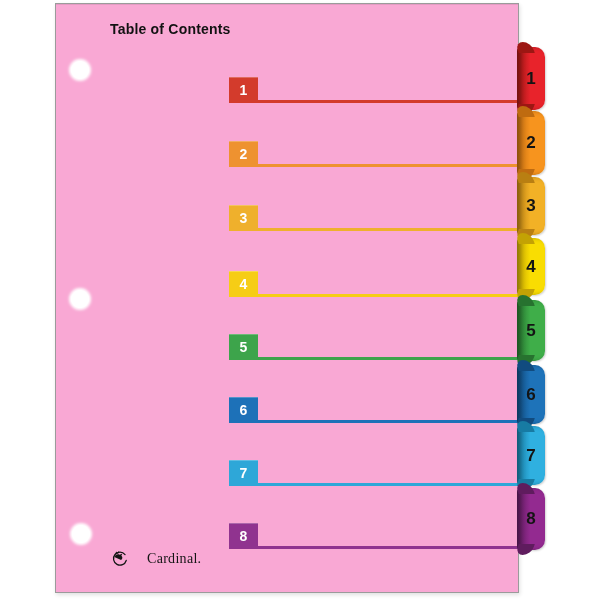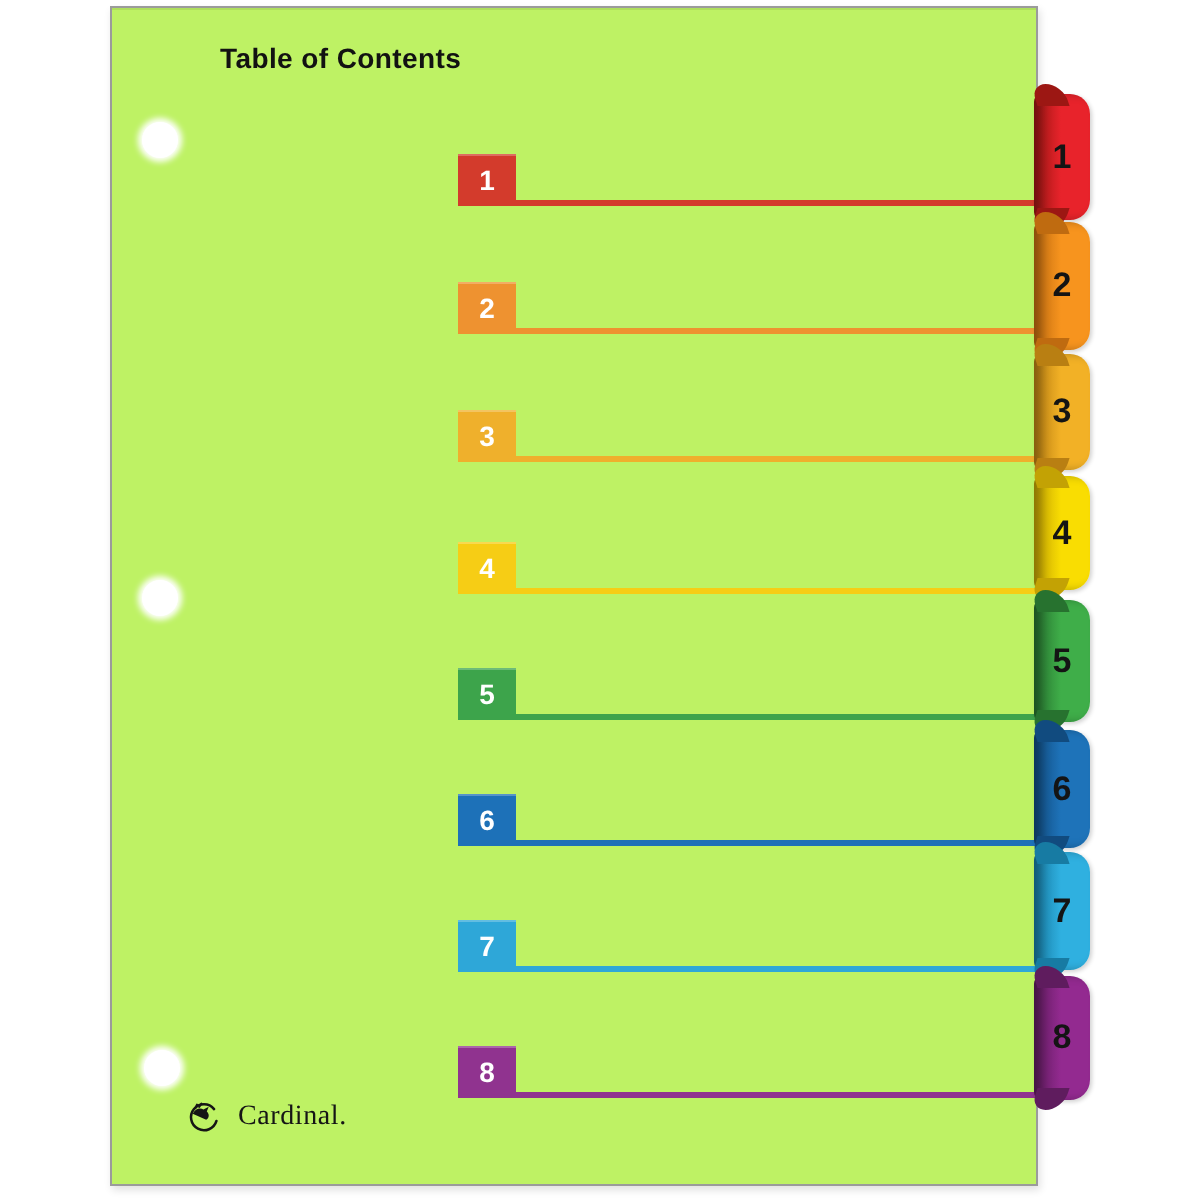--- a/index.html
+++ b/index.html
@@ -2,21 +2,21 @@
 <html><head>
 <meta charset="utf-8">
 <style>
   html,body{margin:0;padding:0;}
   body{
     width:600px;height:600px;position:relative;background:#ffffff;
     font-family:"Liberation Sans", sans-serif;overflow:hidden;
   }
   .sheet{
     position:absolute;left:55px;top:3px;width:464px;height:590px;
-    background:#bef264;border:1px solid #9b9b9b;box-sizing:border-box;
+    background:#f9a8d4;border:1px solid #9b9b9b;box-sizing:border-box;
     box-shadow:1px 2px 4px rgba(0,0,0,0.12), inset 0 1px 0 rgba(0,0,0,0.08);
     z-index:1;
   }
   .title{
     position:absolute;left:54px;top:17px;font-size:14px;font-weight:bold;
     color:#121212;letter-spacing:0.2px;
   }
   .hole{
     position:absolute;width:18px;height:18px;border-radius:50%;
     background:#ffffff;box-shadow:0 0 3px 2px #ffffff;
@@ -40,21 +40,21 @@
   .tab::before{
     content:"";position:absolute;left:0;top:-5px;width:16px;height:11px;
     background:var(--dark);border-radius:8px 9px 0 0;transform:skewX(18deg);
   }
   .tab::after{
     content:"";position:absolute;left:0;bottom:-5px;width:16px;height:11px;
     background:var(--dark);border-radius:0 0 9px 8px;transform:skewX(-18deg);
   }
   .tab span{font-weight:bold;font-size:17px;position:relative;z-index:1;}
   .brand{
-    position:absolute;left:36px;top:545px;display:flex;align-items:center;gap:8px;
+    position:absolute;left:54px;top:545px;display:flex;align-items:center;gap:18px;
   }
   .brand-text{
     font-family:"Liberation Serif", serif;font-size:14px;color:#151515;
     letter-spacing:0.3px;
   }
 </style>
 </head>
 <body>
 
 <div class="sheet">

